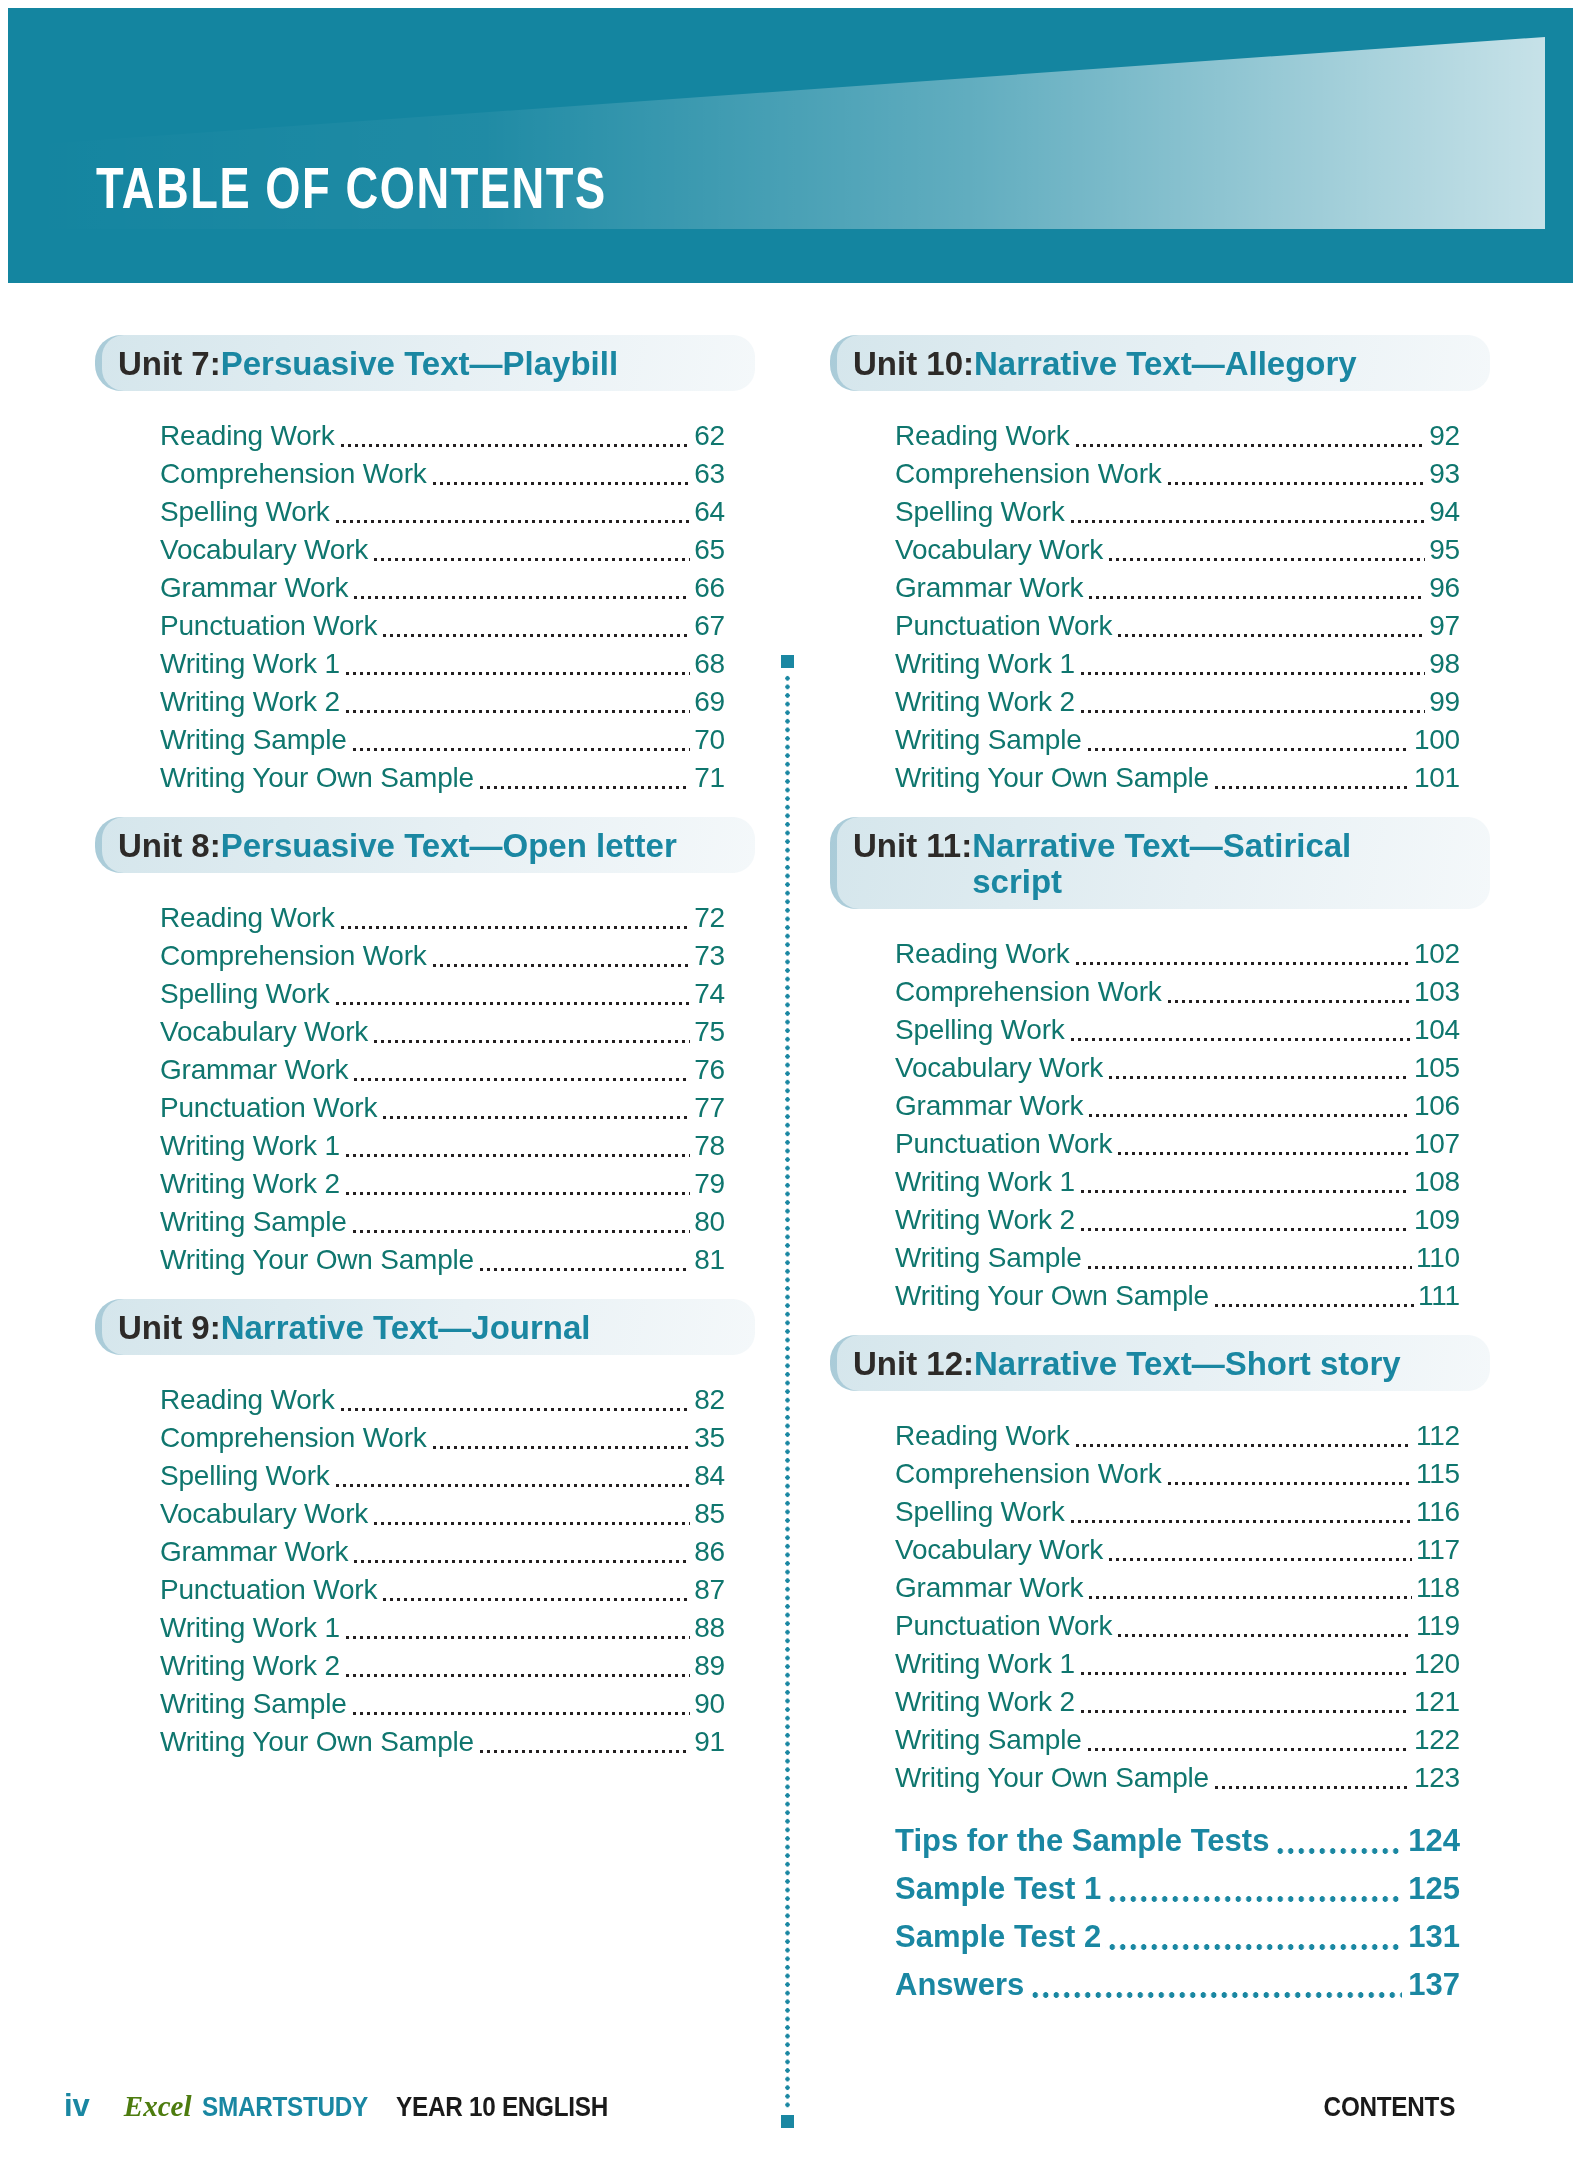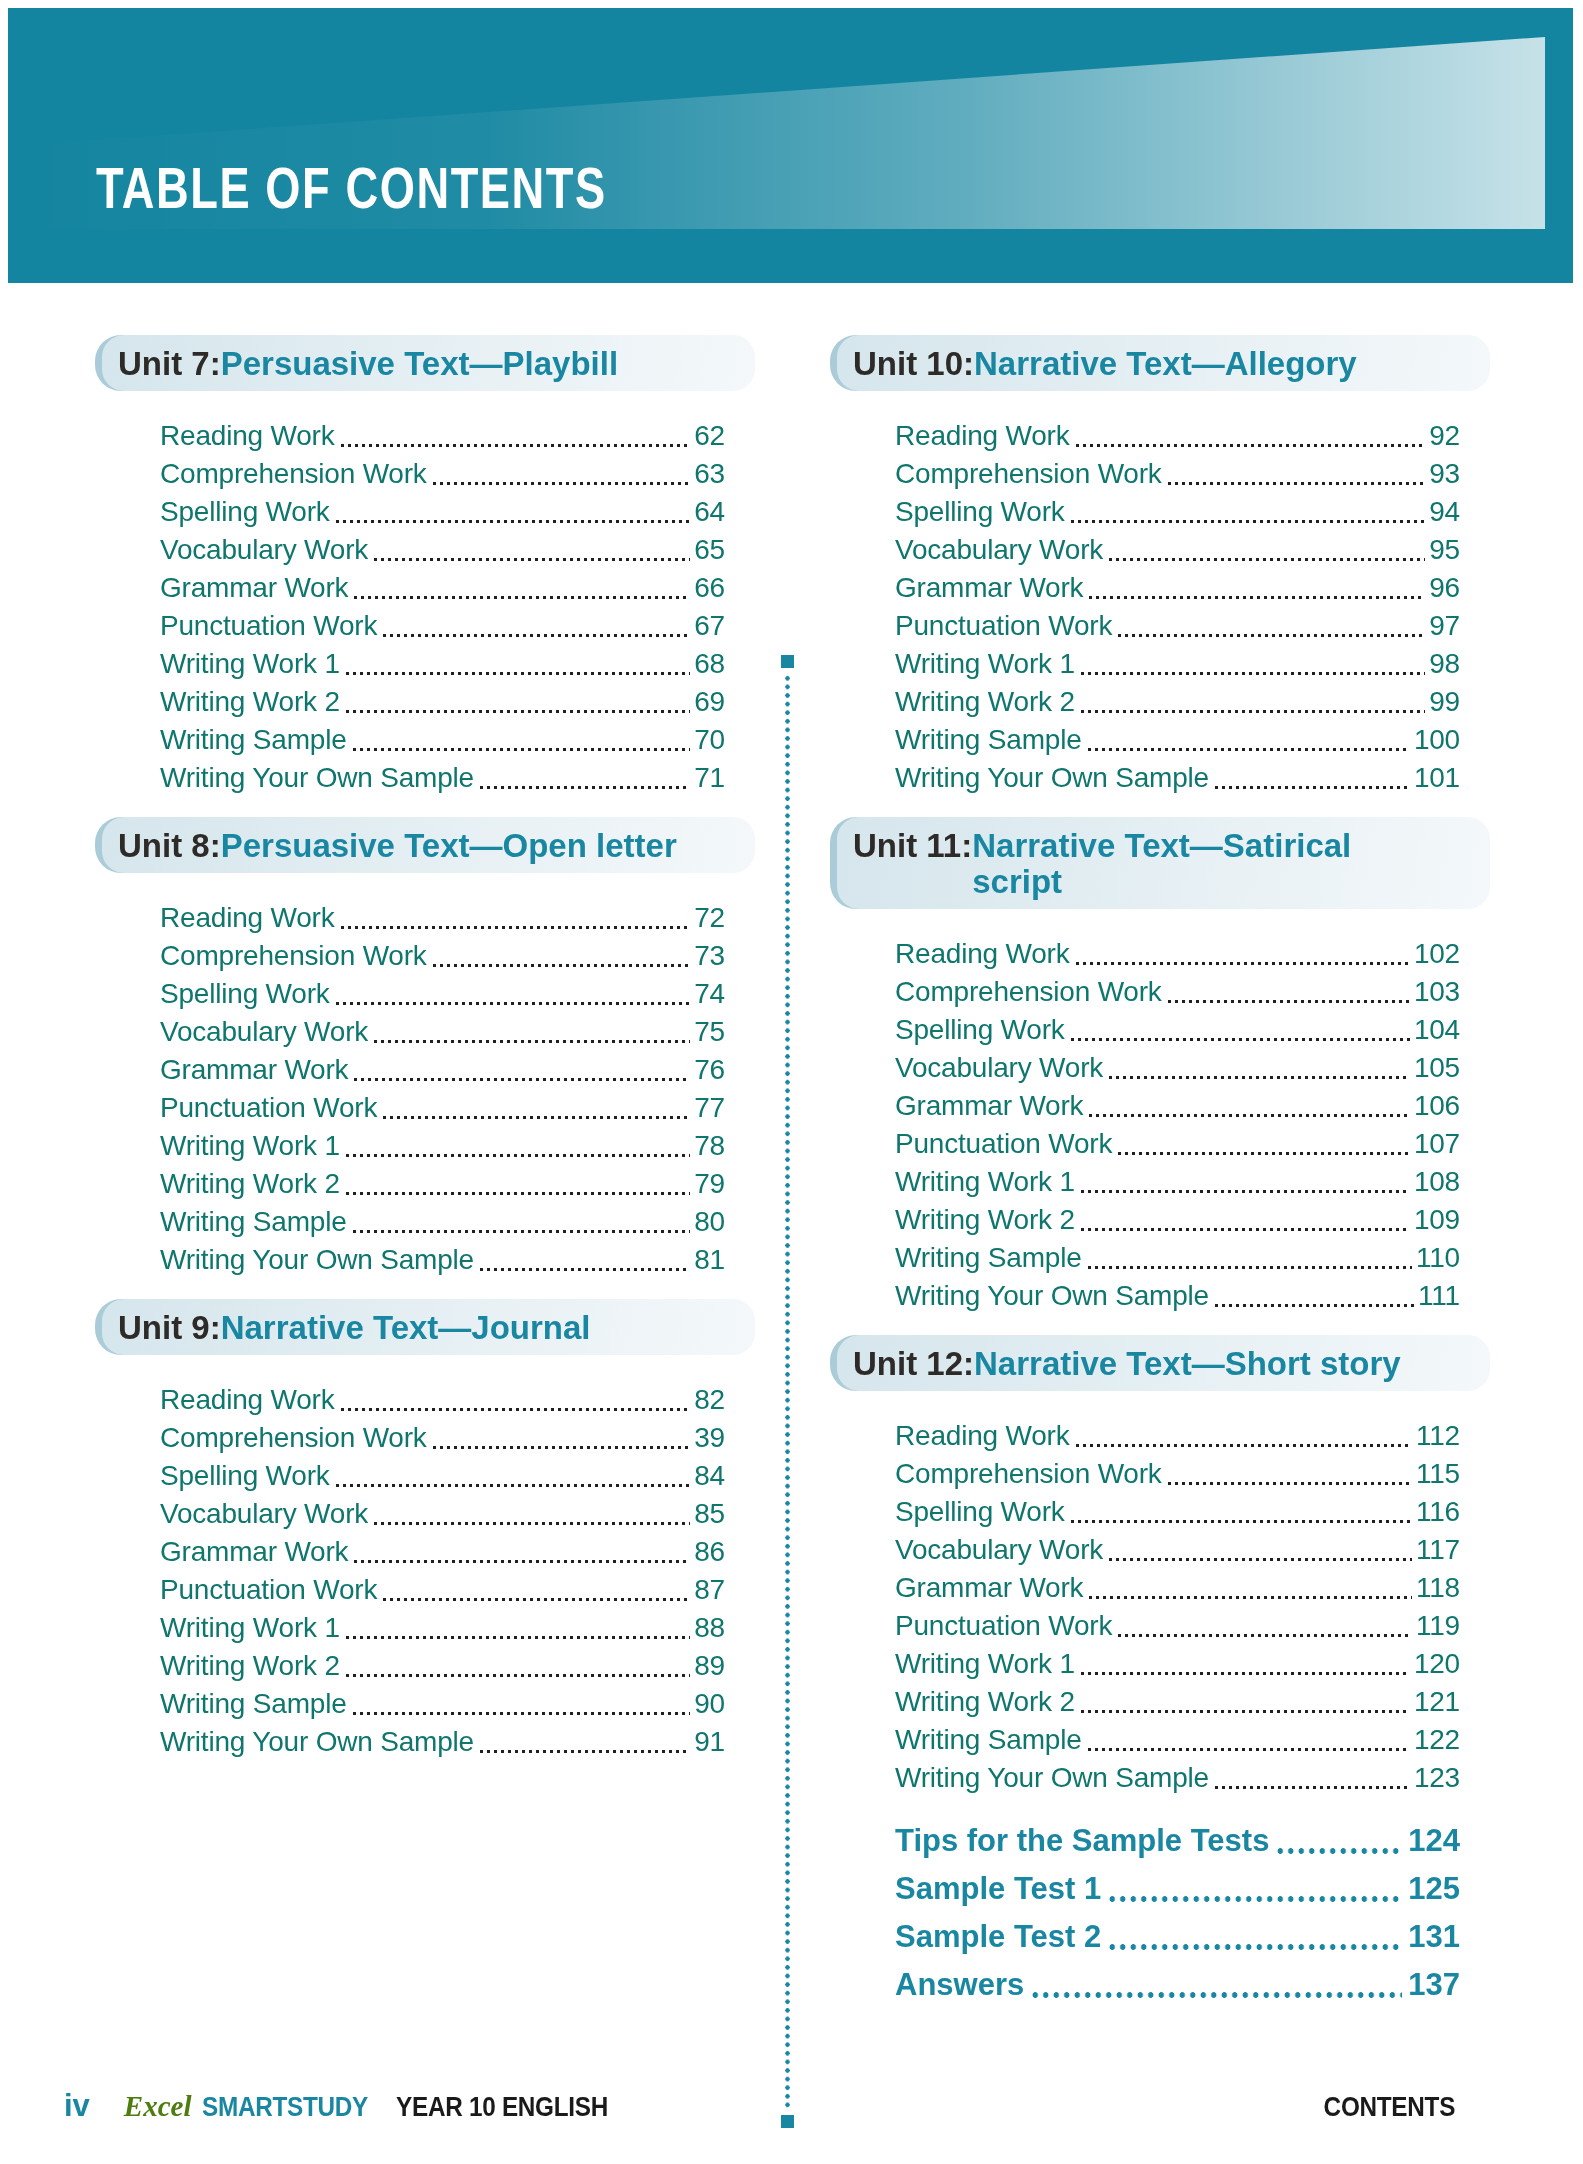--- a/index.html
+++ b/index.html
@@ -258,21 +258,21 @@
           </div>
           <ul class="toc-list">
             <li class="toc-row">
               <span class="toc-label">Reading Work</span>
               <span class="toc-dots"></span>
               <span class="toc-page">82</span>
             </li>
             <li class="toc-row">
               <span class="toc-label">Comprehension Work</span>
               <span class="toc-dots"></span>
-              <span class="toc-page">39</span>
+              <span class="toc-page">35</span>
             </li>
             <li class="toc-row">
               <span class="toc-label">Spelling Work</span>
               <span class="toc-dots"></span>
               <span class="toc-page">84</span>
             </li>
             <li class="toc-row">
               <span class="toc-label">Vocabulary Work</span>
               <span class="toc-dots"></span>
               <span class="toc-page">85</span>

